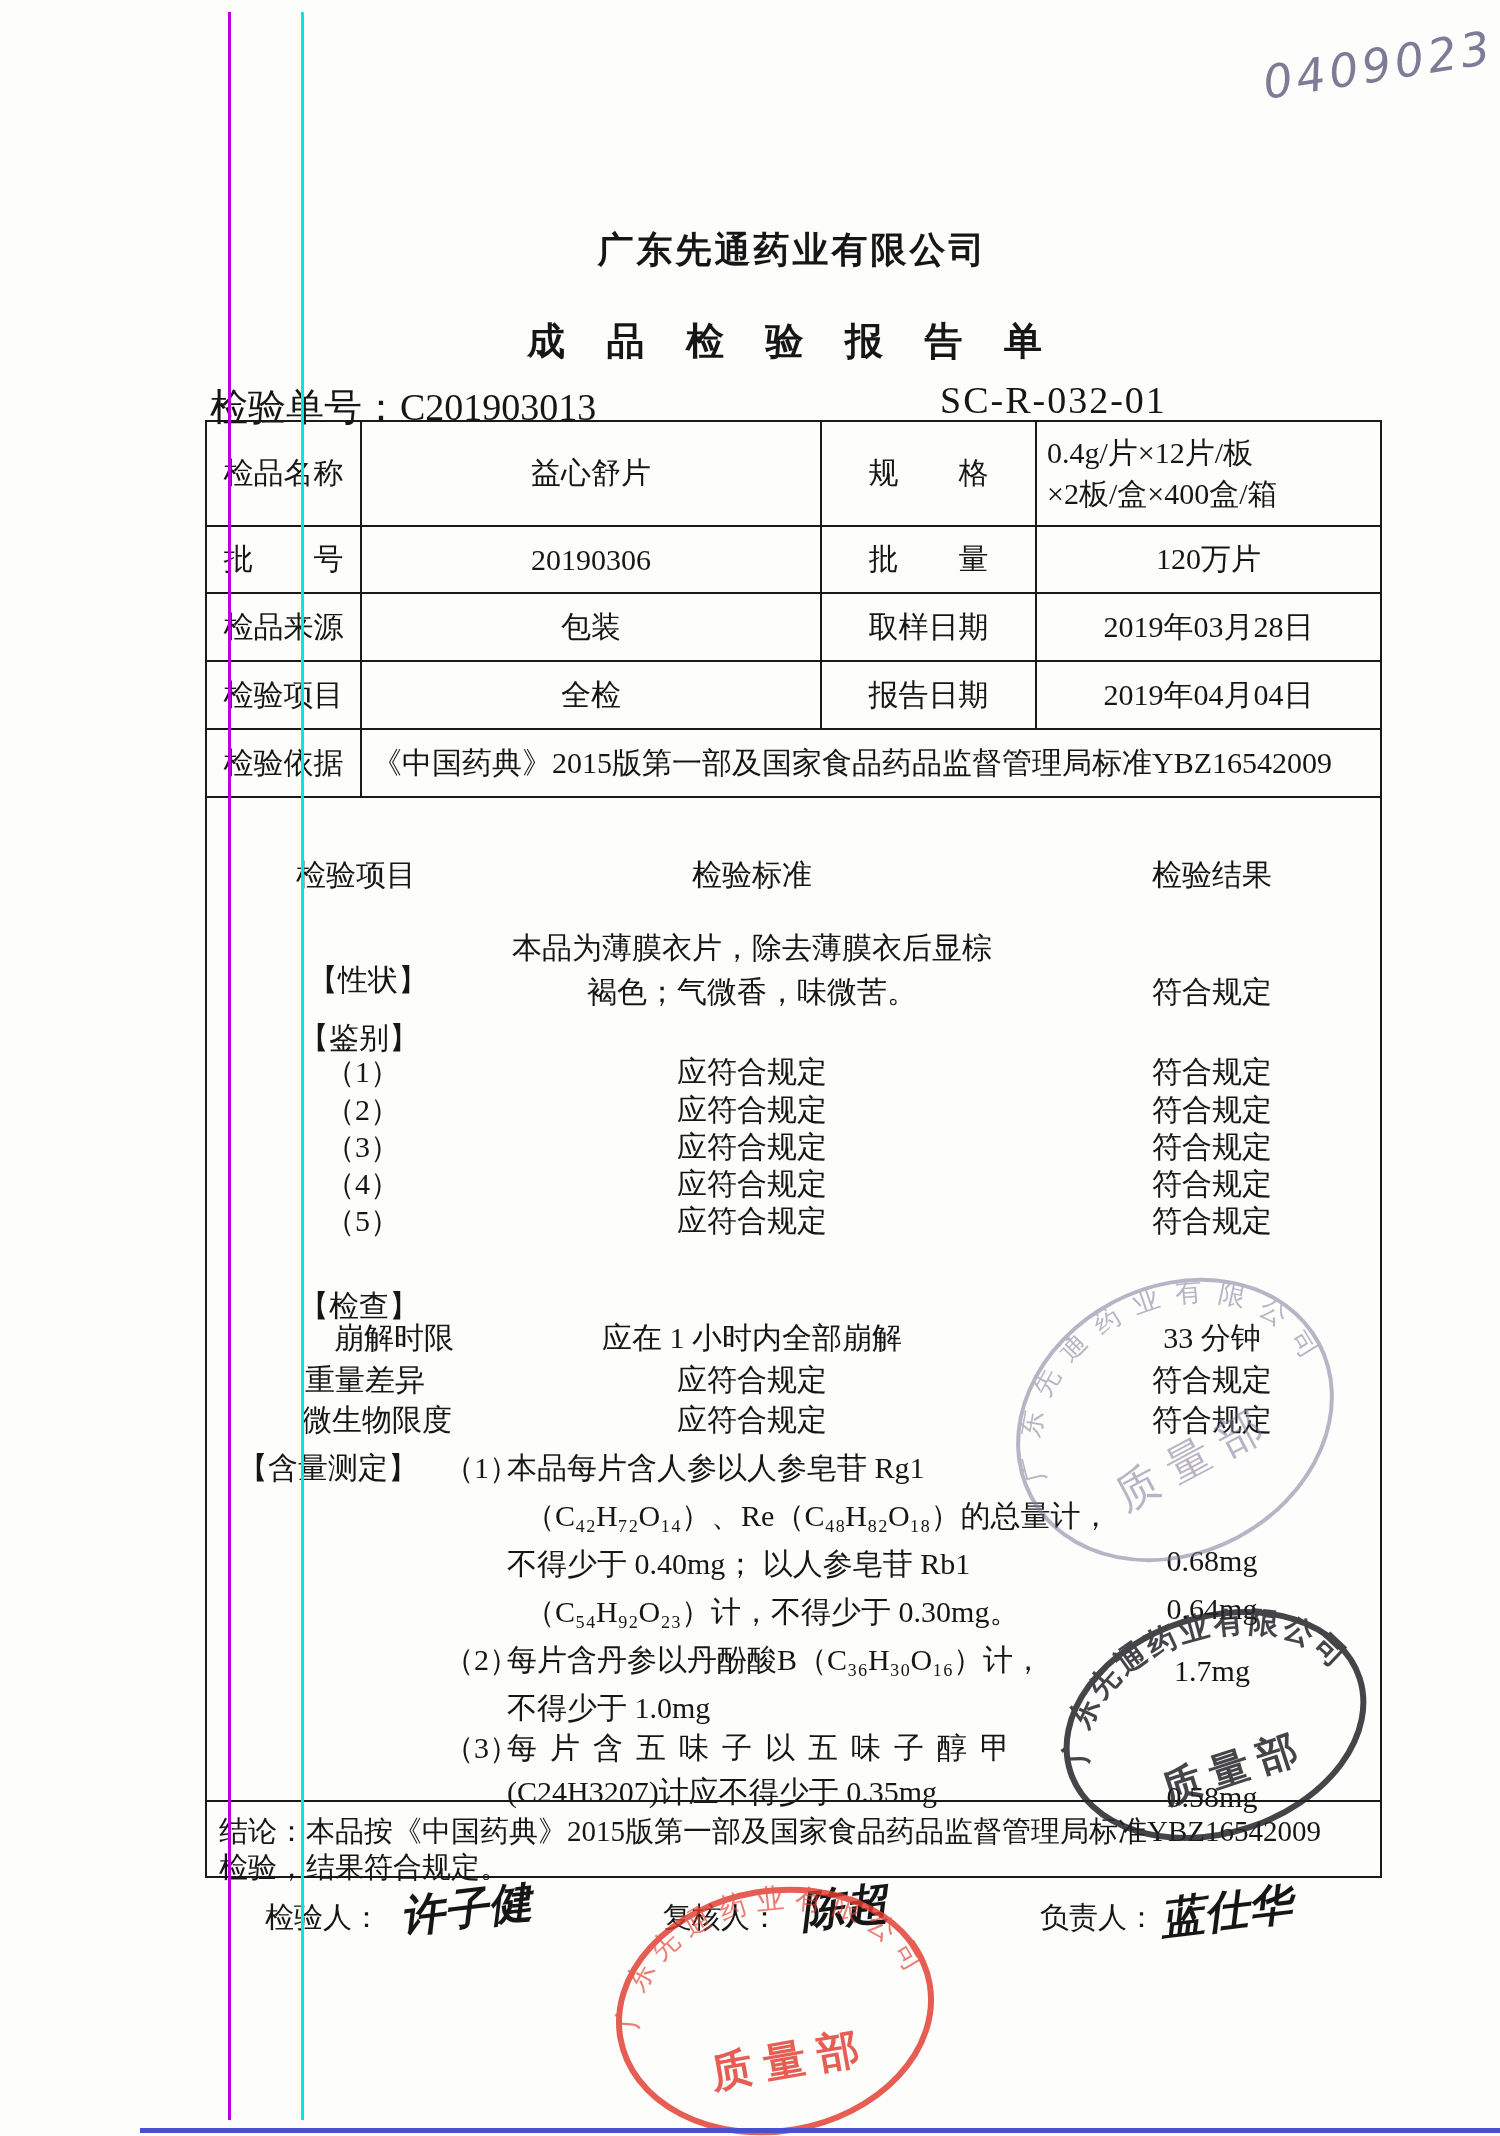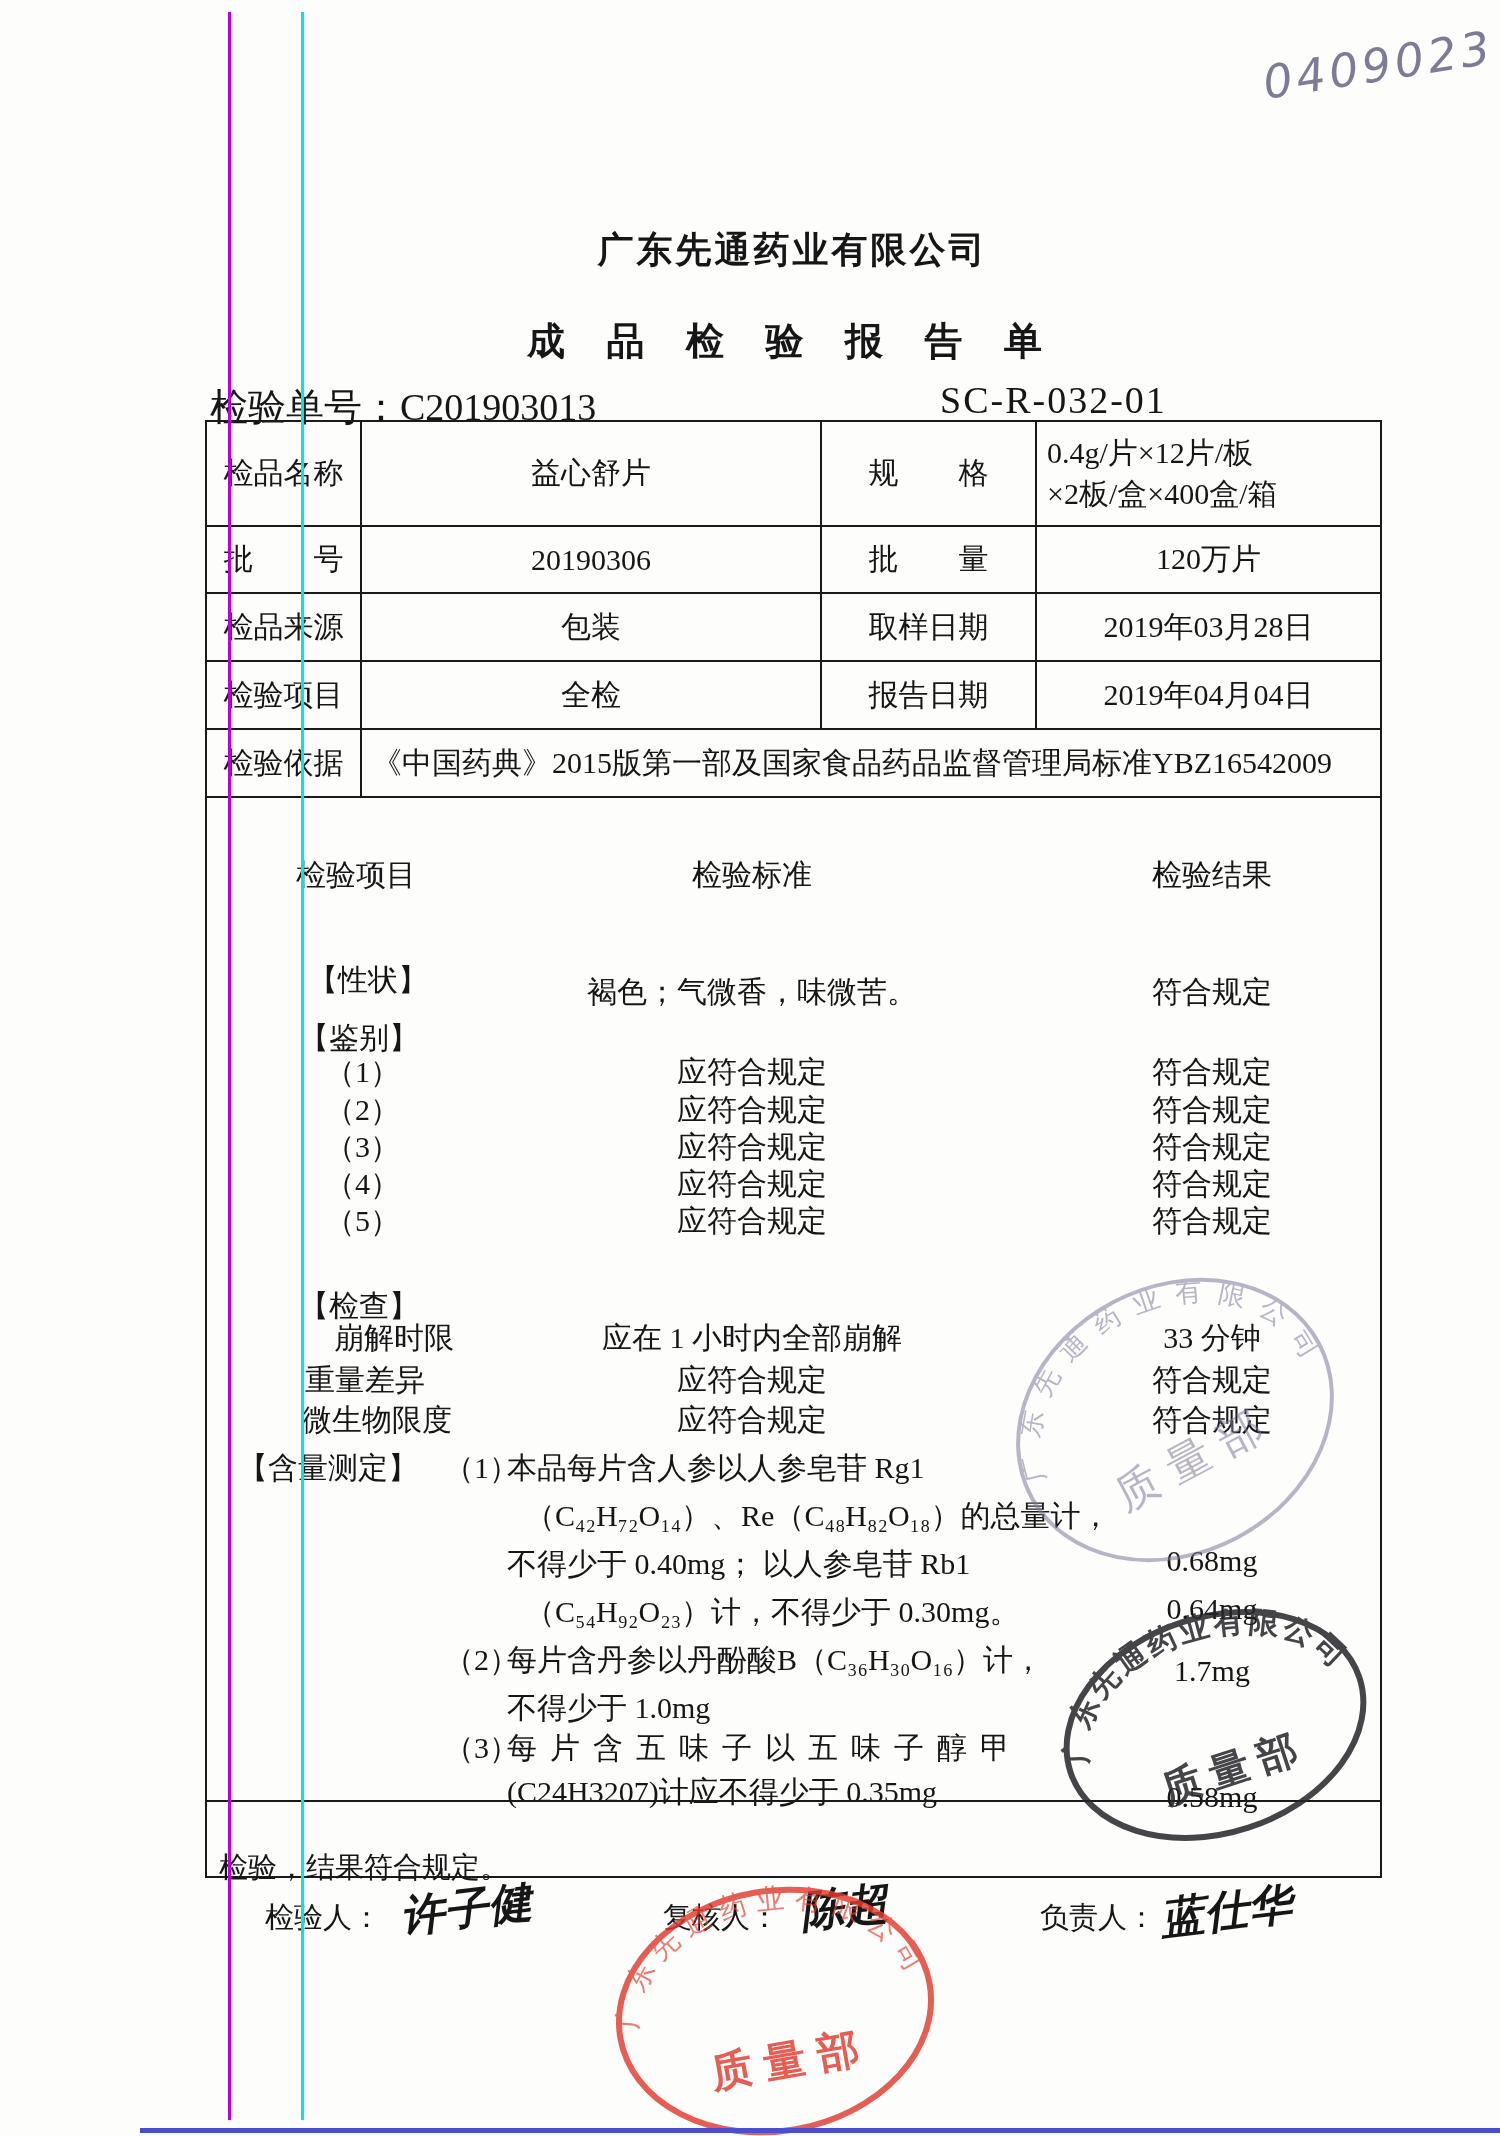--- a/index.html
+++ b/index.html
@@ -89,20 +89,21 @@
     </tbody>
       </table>
   </div>
 
   <div id="mid" class="abs">
     <div class="line" style="left:89px;top:59px;">检验项目</div>
     <div class="line std" style="top:59px;">检验标准</div>
     <div class="line res" style="top:59px;">检验结果</div>
 
     <div class="line" style="left:101px;top:132px;margin-top:32px;">【性状】</div>
+    <div class="line std" style="top:132px;">本品为薄膜衣片，除去薄膜衣后显棕</div>
     <div class="line std" style="top:176px;">褐色；气微香，味微苦。</div>
     <div class="line res" style="top:176px;">符合规定</div>
 
     <div class="line" style="left:92px;top:222px;">【鉴别】</div>
 
     <div class="line" style="left:118px;top:256px;">（1）</div>
     <div class="line std" style="top:256px;">应符合规定</div>
     <div class="line res" style="top:256px;">符合规定</div>
 
     <div class="line" style="left:118px;top:294px;">（2）</div>
@@ -148,20 +149,21 @@
     <div class="line para" style="top:844px;">每片含丹参以丹酚酸B（C₃₆H₃₀O₁₆）计，</div>
     <div class="line res" style="top:858px;">1.7mg</div>
     <div class="line para" style="top:892px;">不得少于 1.0mg</div>
 
     <div class="line" style="left:237px;top:932px;">（3）</div>
     <div class="line para spread" style="top:932px;">每片含五味子以五味子醇甲</div>
     <div class="line res" style="top:940px;margin-top:44px;">0.58mg</div>
     <div class="line para" style="top:976px;">(C24H3207)计应不得少于 0.35mg</div>
 
     <div class="divider" style="top:1004px;"></div>
+    <div class="line concl" style="left:12px;top:1016px;">结论：本品按《中国药典》2015版第一部及国家食品药品监督管理局标准YBZ16542009</div>
     <div class="line concl" style="left:12px;top:1052px;">检验，结果符合规定。</div>
   </div>
 
   <div class="abs sig-label" style="left:265px;top:1898px;">检验人：</div>
   <div class="abs sig" style="left:400px;top:1880px;">许子健</div>
   <div class="abs sig-label" style="left:663px;top:1898px;">复核人：</div>
   <div class="abs sig" style="left:800px;top:1878px;">陈超</div>
   <div class="abs sig-label" style="left:1040px;top:1898px;">负责人：</div>
   <div class="abs sig" style="left:1160px;top:1882px;">蓝仕华</div>
 

